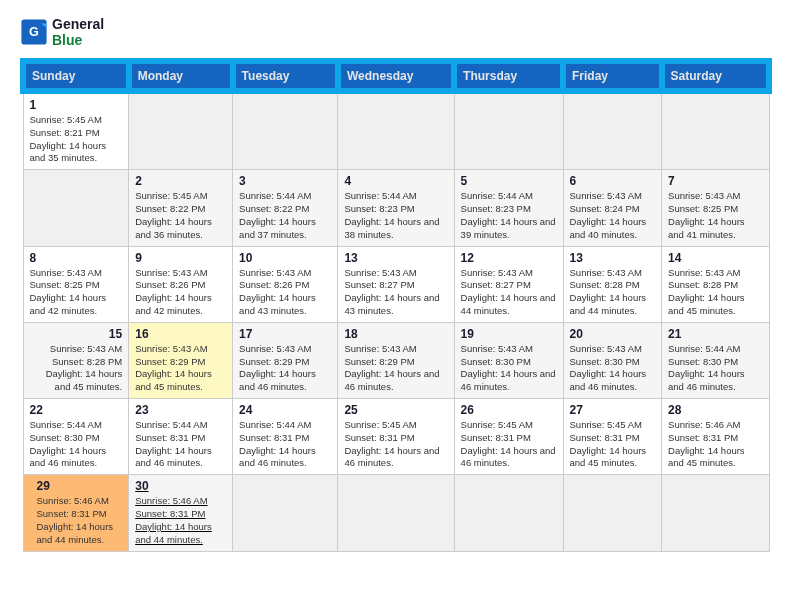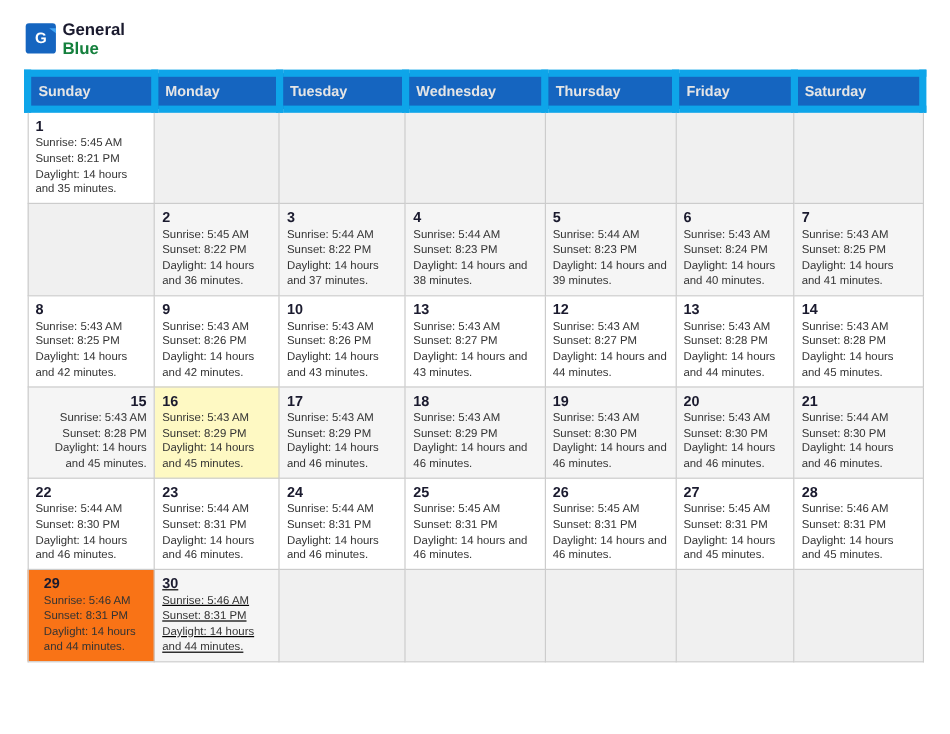--- a/index.html
+++ b/index.html
@@ -243,21 +243,21 @@
           <td>
             <span class="day-num">27</span>
             <div class="day-info">Sunrise: 5:45 AM<br>Sunset: 8:31 PM<br>Daylight: 14 hours and 45 minutes.</div>
           </td>
           <td>
             <span class="day-num">28</span>
             <div class="day-info">Sunrise: 5:46 AM<br>Sunset: 8:31 PM<br>Daylight: 14 hours and 45 minutes.</div>
           </td>
         </tr>
         <tr>
-          <td style="background: #f97316; padding-left: 13px;">
+          <td style="background: #fdba74; padding-left: 13px;">
             <span class="day-num">29</span>
             <div class="day-info">Sunrise: 5:46 AM<br>Sunset: 8:31 PM<br>Daylight: 14 hours and 44 minutes.</div>
           </td>
           <td style="background: rgb(245, 245, 245); text-decoration: underline;">
             <span class="day-num">30</span>
             <div class="day-info">Sunrise: 5:46 AM<br>Sunset: 8:31 PM<br>Daylight: 14 hours and 44 minutes.</div>
           </td>
           <td class="empty-cell" style="background: rgb(240, 240, 240);"></td>
           <td class="empty-cell" style="background: rgb(240, 240, 240);"></td>
           <td class="empty-cell" style="background: rgb(240, 240, 240);"></td>

